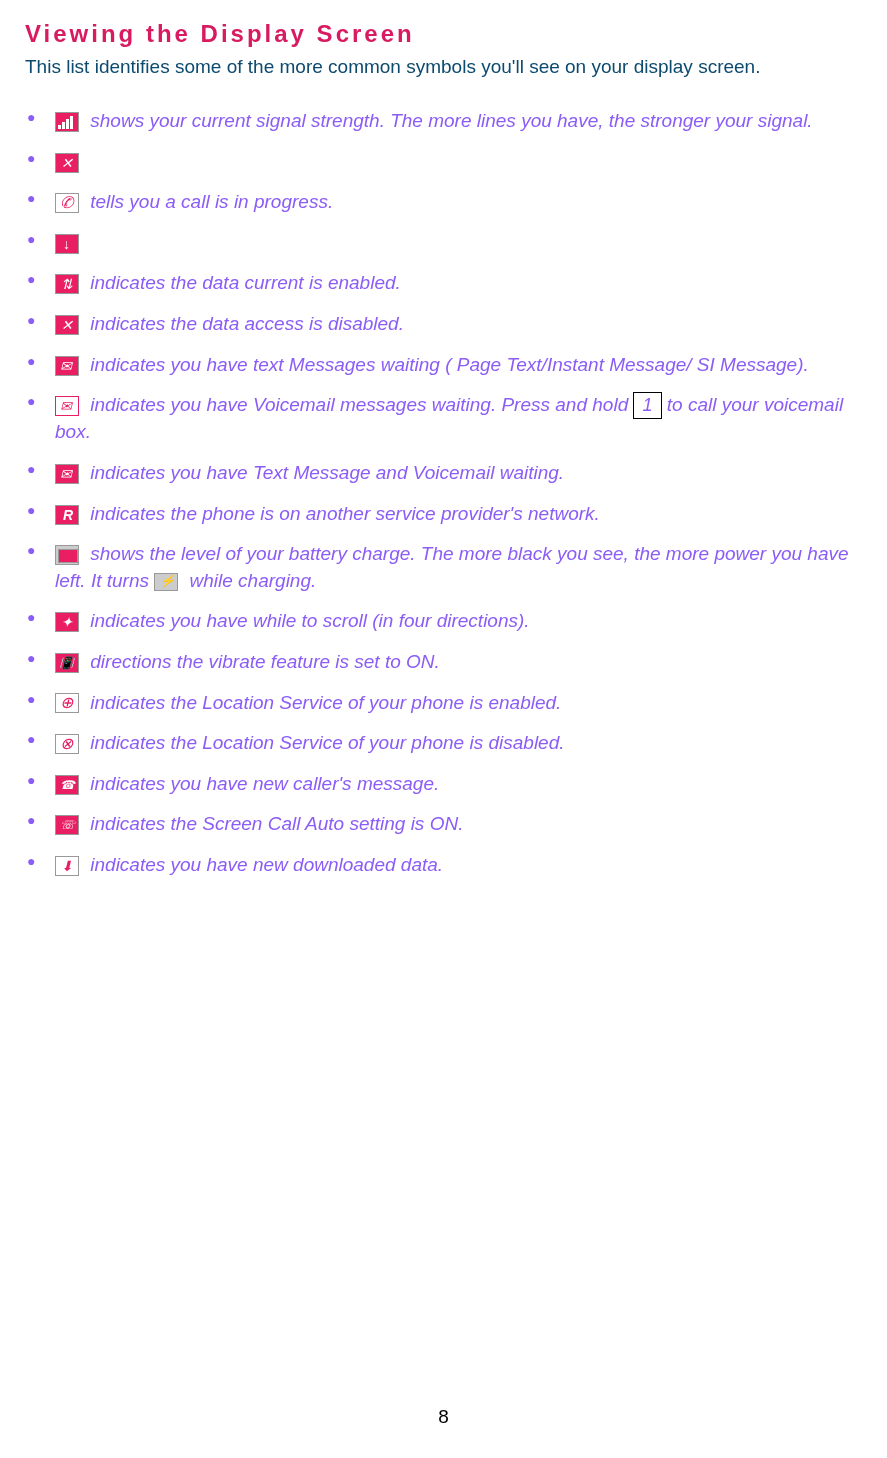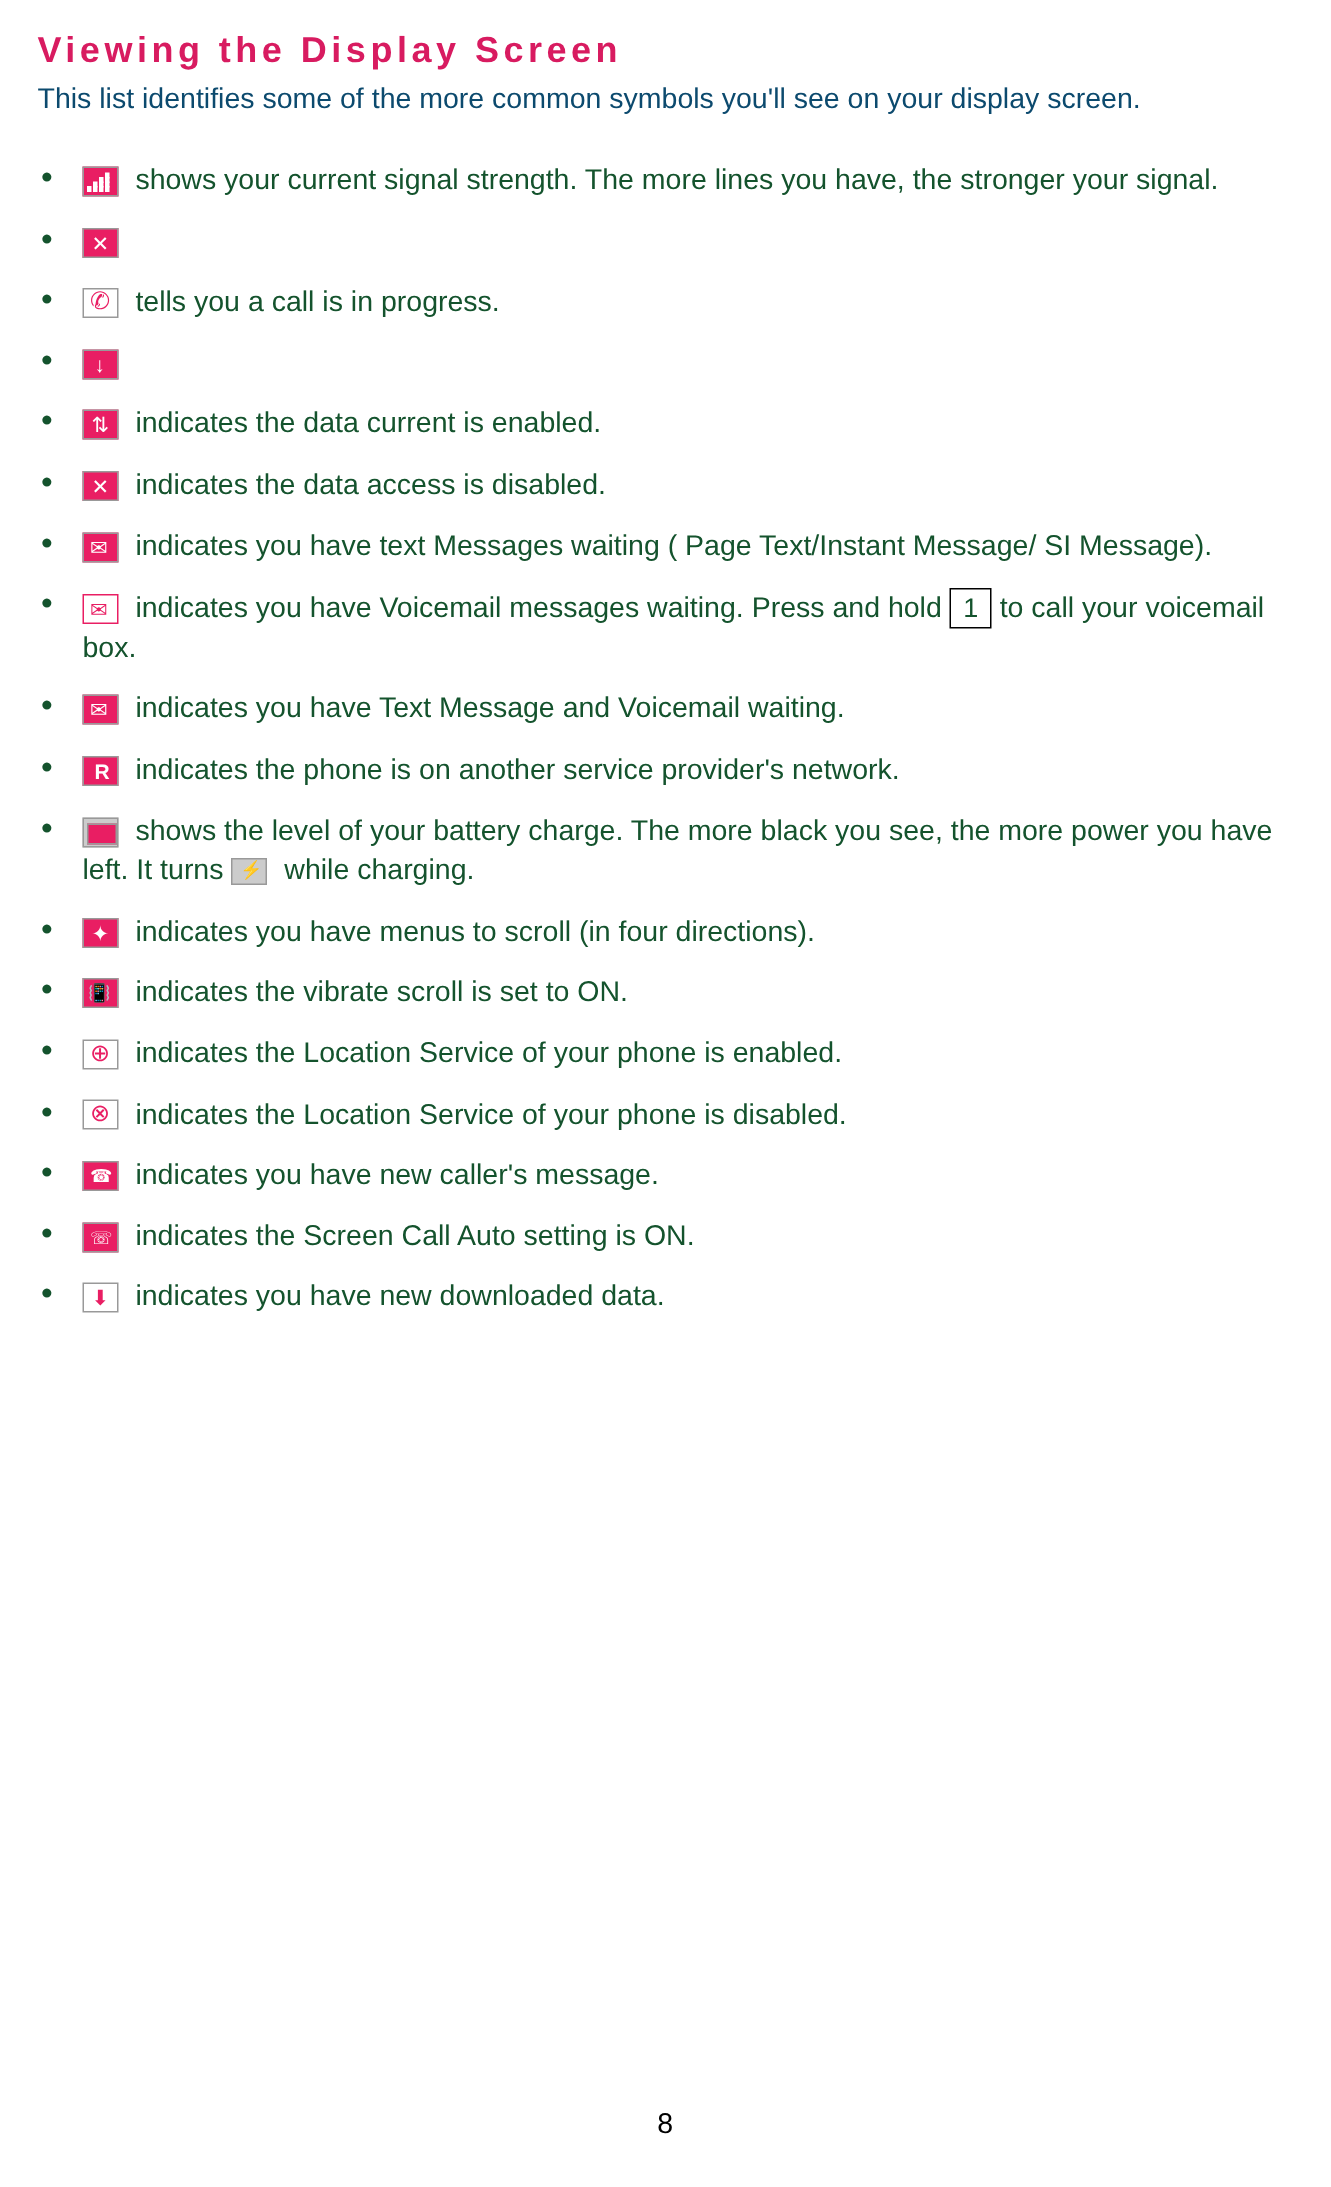--- a/index.html
+++ b/index.html
@@ -26,24 +26,25 @@
       font-size: 19px;
       margin-bottom: 30px;
       color: #0c4a6e;
     }
     ul {
       list-style: none;
       padding-left: 30px;
     }
     li {
       font-size: 19px;
-      color: #14532d;
+      color: #8b5cf6;
       line-height: 1.4;
       margin-bottom: 14px;
       position: relative;
+      font-style: italic;
     }
     li::before {
       content: '●';
       position: absolute;
       left: -28px;
       top: 0;
       font-size: 14px;
     }
     .icon {
       display: inline-block;
@@ -288,24 +289,24 @@
   <li>
     <span class="icon icon-both-msg"></span><span> indicates you have Text Message and Voicemail waiting.</span>
   </li>
   <li>
     <span class="icon icon-roaming"></span><span> indicates the phone is on another service provider's network.</span>
   </li>
   <li>
     <span class="icon icon-battery"></span><span> shows the level of your battery charge. The more black you see, the more power you have left. It turns </span><span class="icon icon-charging"></span><span> while charging.</span>
   </li>
   <li>
-    <span class="icon icon-scroll"></span><span> indicates you have menus to scroll (in four directions).</span>
-  </li>
-  <li>
-    <span class="icon icon-vibrate"></span><span> indicates the vibrate scroll is set to ON.</span>
+    <span class="icon icon-scroll"></span><span> indicates you have while to scroll (in four directions).</span>
+  </li>
+  <li>
+    <span class="icon icon-vibrate"></span><span> directions the vibrate feature is set to ON.</span>
   </li>
   <li>
     <span class="icon icon-location-on"></span><span> indicates the Location Service of your phone is enabled.</span>
   </li>
   <li>
     <span class="icon icon-location-off"></span><span> indicates the Location Service of your phone is disabled.</span>
   </li>
   <li>
     <span class="icon icon-caller-msg"></span><span> indicates you have new caller's message.</span>
   </li>

